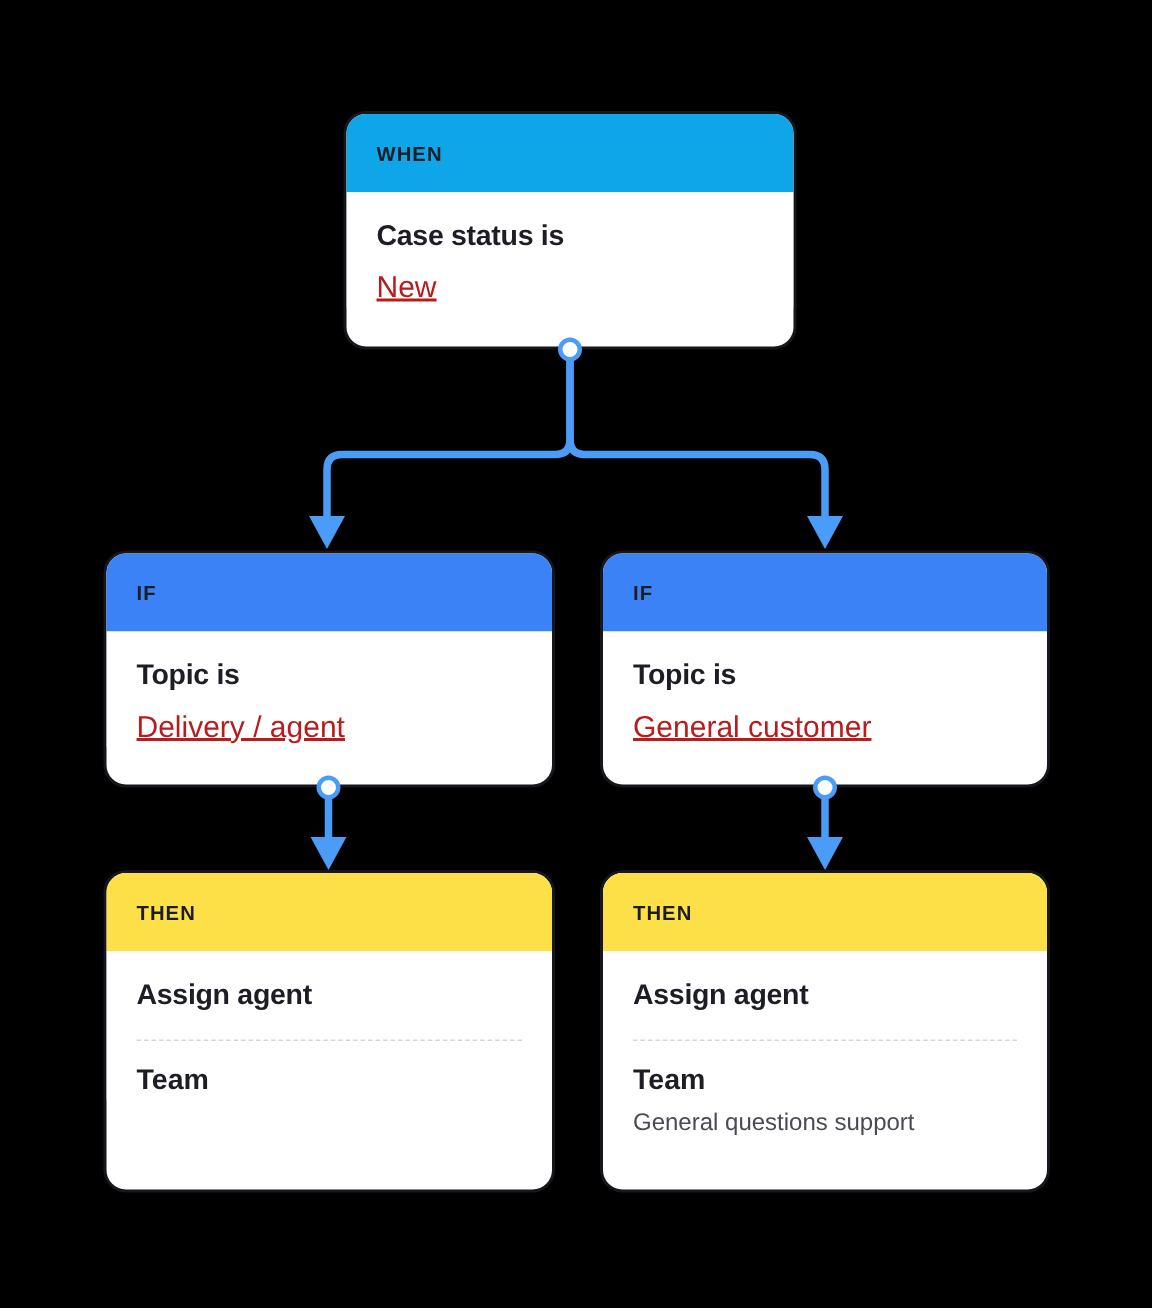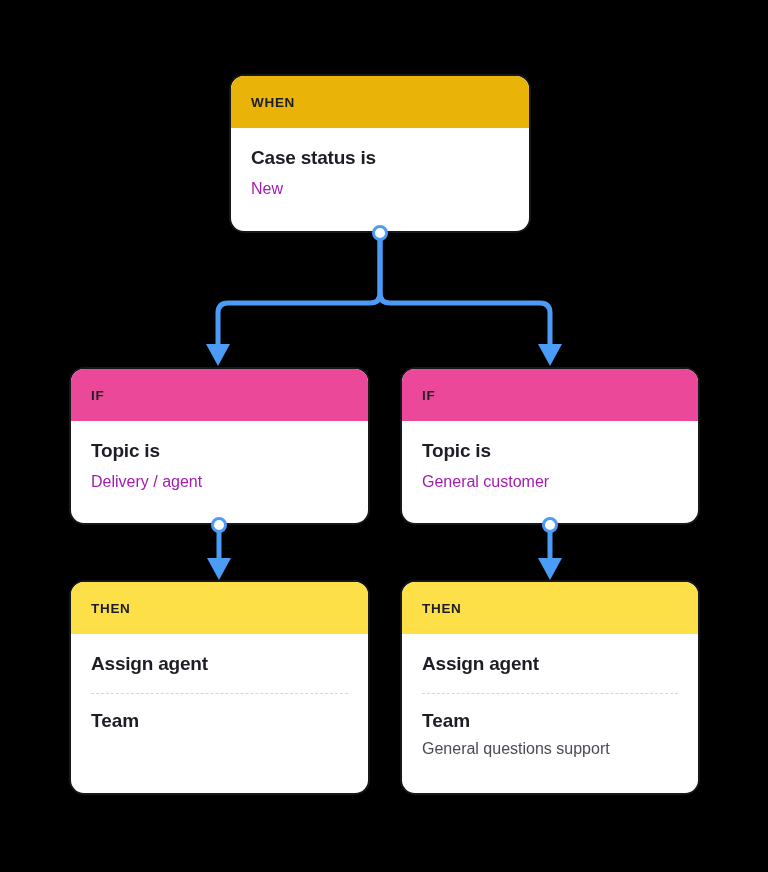--- a/index.html
+++ b/index.html
@@ -48,43 +48,44 @@
     height: 52px;
     box-sizing: border-box;
     display: flex;
     align-items: center;
     padding: 0 20px;
     font-size: 13.5px;
     font-weight: bold;
     letter-spacing: 0.7px;
     color: #1d1d26;
   }
-  .card-header.when  { background: #eab308; }
-  .card-header.if    { background: #ec4899; }
+  .card-header.when  { background: #0ea5e9; }
+  .card-header.if    { background: #3b82f6; }
   .card-header.then  { background: #fde047; }
 
   .card-body {
     padding: 19px 20px 0 20px;
     background: #ffffff;
   }
 
   .card-title {
     font-size: 19px;
     font-weight: bold;
     color: #1d1d26;
     letter-spacing: -0.2px;
     line-height: 1.2;
   }
 
   .card-subtitle {
     margin-top: 9px;
-    font-size: 16px;
+    font-size: 20px;
     font-weight: normal;
-    color: #a21caf;
+    color: #b91c1c;
     line-height: 1.3;
+    text-decoration: underline;
   }
 
   .divider {
     margin: 17px 0 0 0;
     border: 0;
     border-top: 1.5px dashed #d5d5dc;
   }
 
   .field {
     margin-top: 16px;

